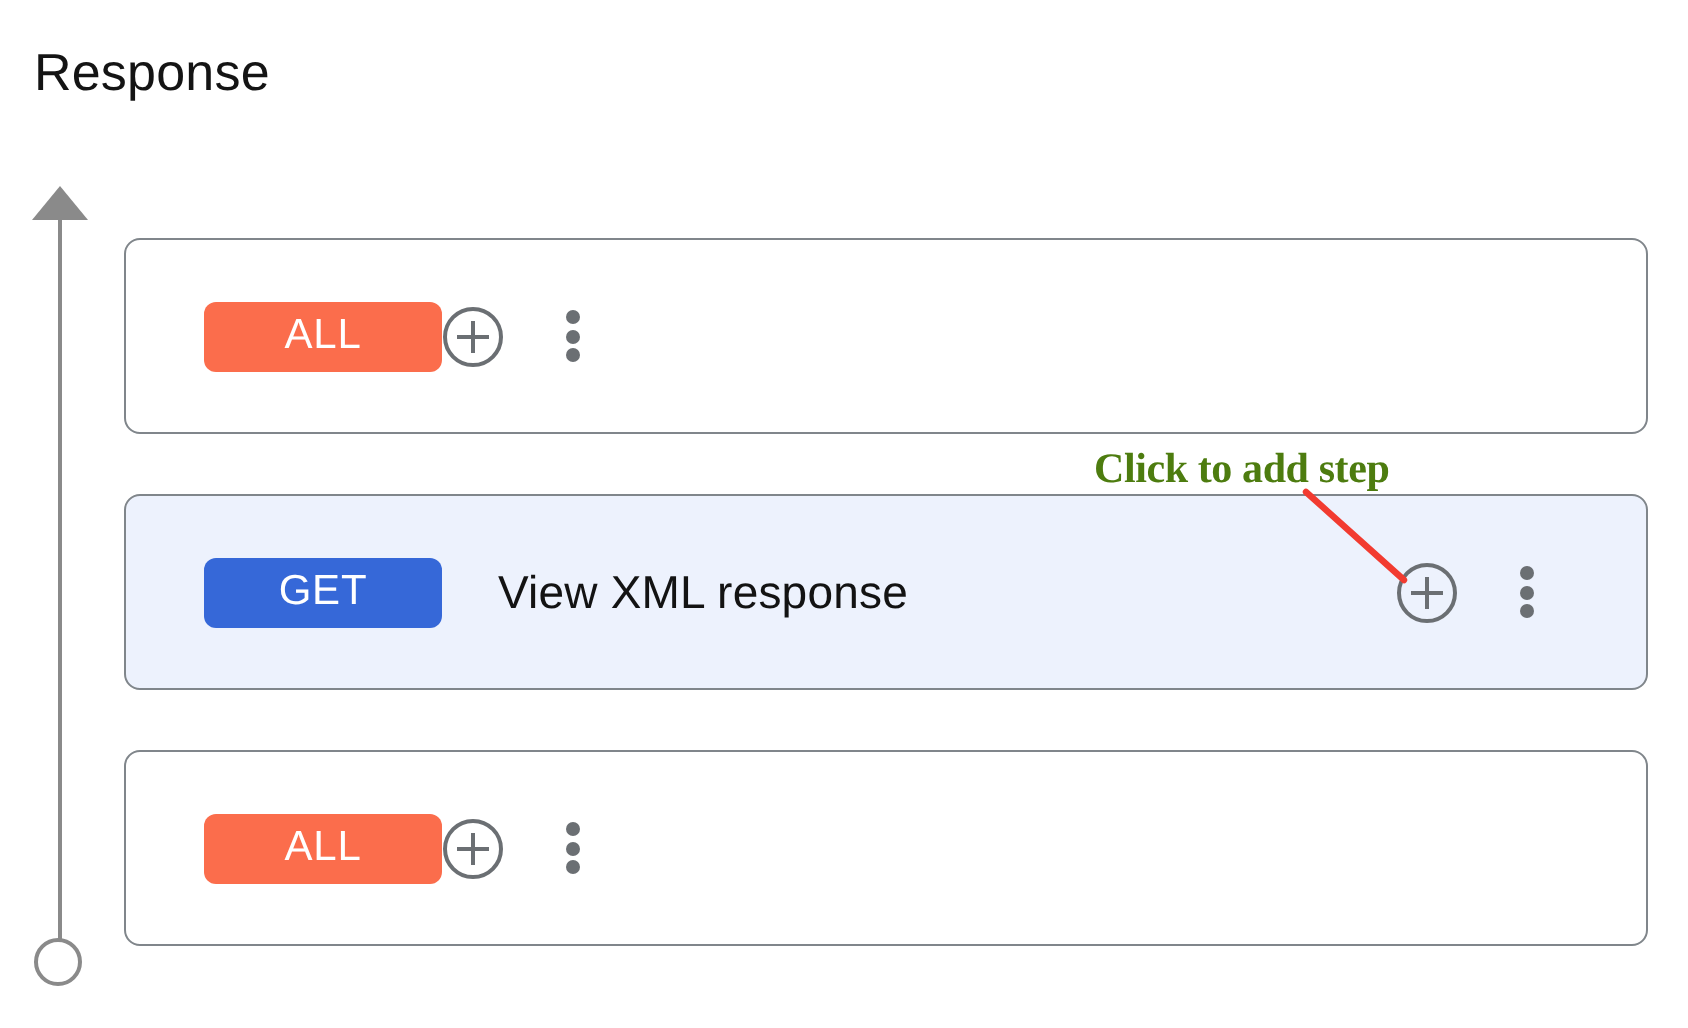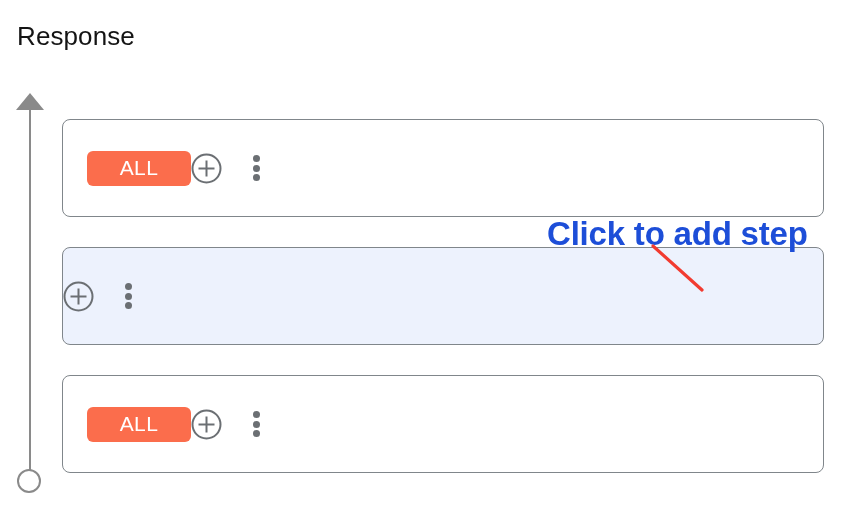--- a/index.html
+++ b/index.html
@@ -89,31 +89,31 @@
     margin-bottom: 30px;
     display: flex;
     align-items: center;
   }
   .card.selected {
     background: #edf2fd;
   }
   .card:last-child { margin-bottom: 0; }
 
   .badge {
-    width: 104px;
+    width: 119px;
     height: 35px;
     border-radius: 6px;
     display: flex;
     align-items: center;
     justify-content: center;
     color: #ffffff;
     font-size: 21px;
     font-weight: 400;
     letter-spacing: 0.4px;
-    margin-left: 24px;
+    margin-left: 39px;
     flex: none;
   }
   .badge.all { background: #fb6d4c; }
   .badge.get { background: #3668d8; }
 
   .card-label {
     margin-left: 28px;
     font-size: 23px;
     font-weight: 400;
     color: #131313;
@@ -153,26 +153,27 @@
     height: 7px;
     border-radius: 50%;
     background: #6b6f73;
   }
 
   
   .callout-text {
     position: absolute;
     left: 547px;
     top: 219px;
-    font-size: 33px;
+    font-size: 21px;
     line-height: 30px;
     font-weight: 700;
-    color: #1d4ed8;
+    color: #4d7c0f;
     white-space: nowrap;
     letter-spacing: -0.2px;
+    font-family: Liberation Serif, serif;
   }
   .callout-line {
     position: absolute;
     left: 640px;
     top: 240px;
     width: 80px;
     height: 60px;
     pointer-events: none;
   }
 </style>
@@ -203,20 +204,22 @@
         </div>
         <div class="kebab-icon">
           <i></i>
           <i></i>
           <i></i>
         </div>
       </div>
     </div>
 
     <div class="card selected">
+      <div class="badge get">GET</div>
+      <div class="card-label">View XML response</div>
       <div class="card-actions">
         <div class="add-step-icon">
           <svg width="31" height="31" viewBox="0 0 31 31">
             <circle cx="15.5" cy="15.5" r="14" fill="none" stroke="#6b6f73" stroke-width="2"></circle>
             <line x1="15.5" y1="7.5" x2="15.5" y2="23.5" stroke="#6b6f73" stroke-width="2"></line>
             <line x1="7.5" y1="15.5" x2="23.5" y2="15.5" stroke="#6b6f73" stroke-width="2"></line>
           </svg>
         </div>
         <div class="kebab-icon">
           <i></i>

